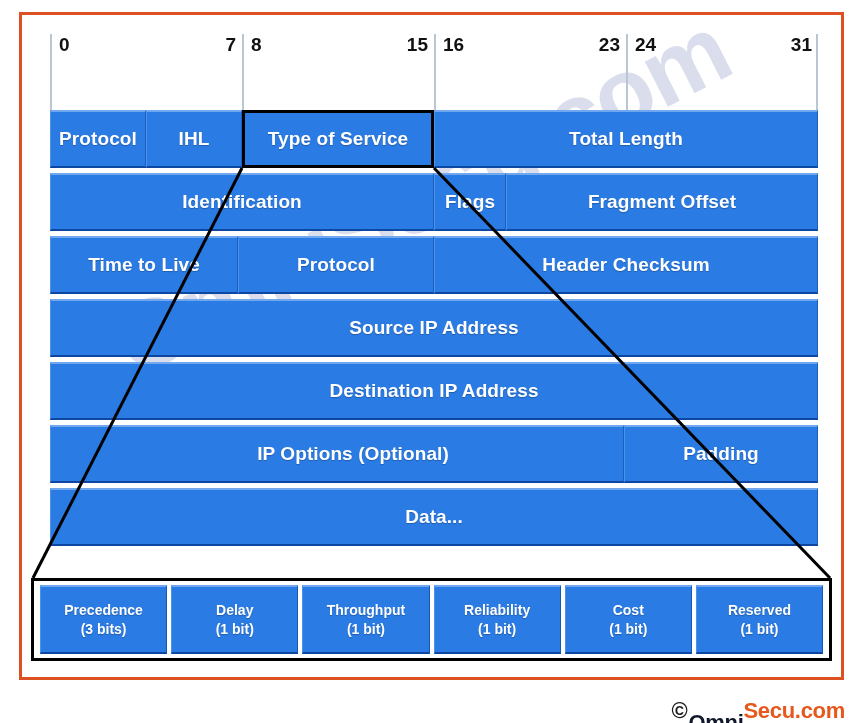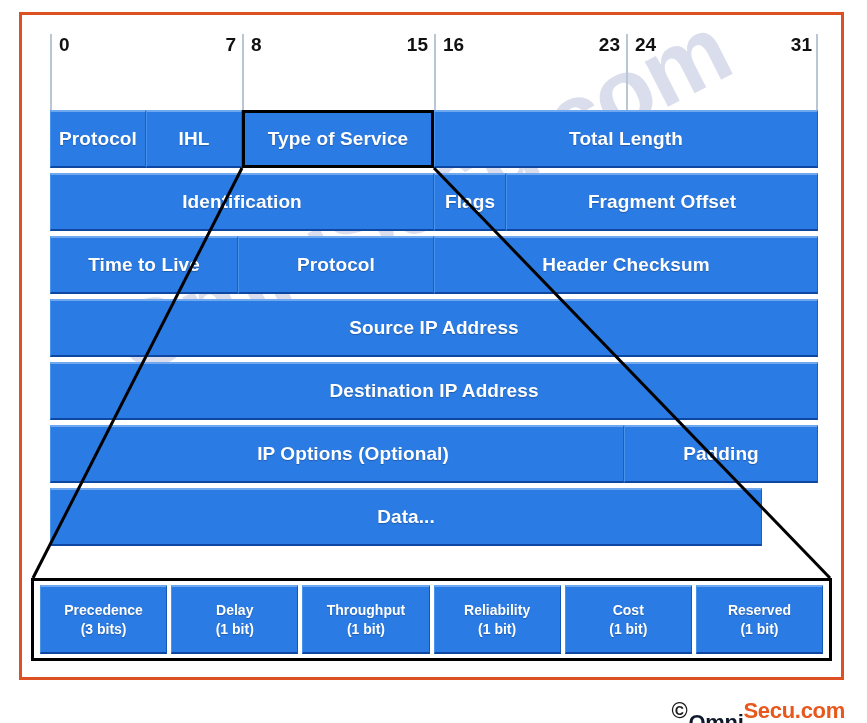--- a/index.html
+++ b/index.html
@@ -238,21 +238,21 @@
     <div class="row">
       <div class="cell" style="width:574px;padding-left:32px;">
         <span>IP Options (Optional)</span>
       </div>
       <div class="cell" style="width:194px;">
         <span>Padding</span>
       </div>
     </div>
 
     <div class="row">
-      <div class="cell" style="width:712px;">
+      <div class="cell" style="width:768px;">
         <span>Data...</span>
       </div>
     </div>
 
   </div>
 
   <svg id="connectors" viewBox="0 0 867 723" preserveAspectRatio="none">
     <line x1="242" y1="168" x2="33" y2="578" stroke="#000000" stroke-width="3"></line>
     <line x1="434" y1="168" x2="830" y2="578" stroke="#000000" stroke-width="3"></line>
   </svg>

